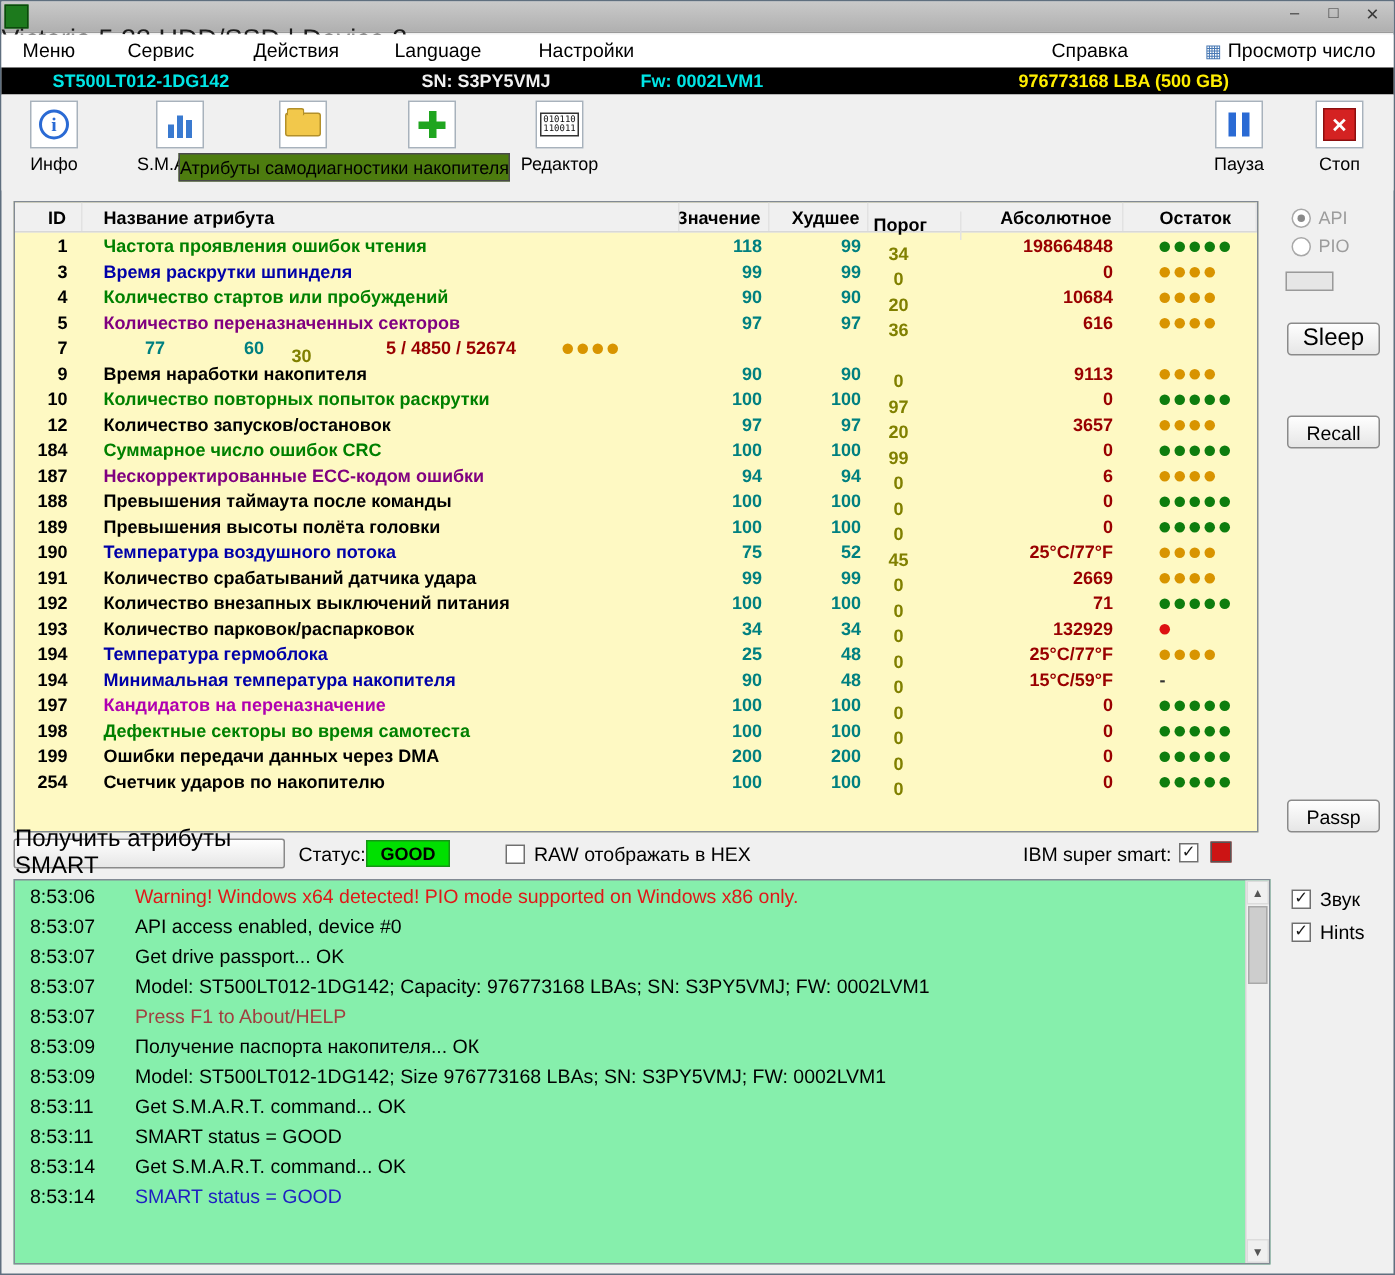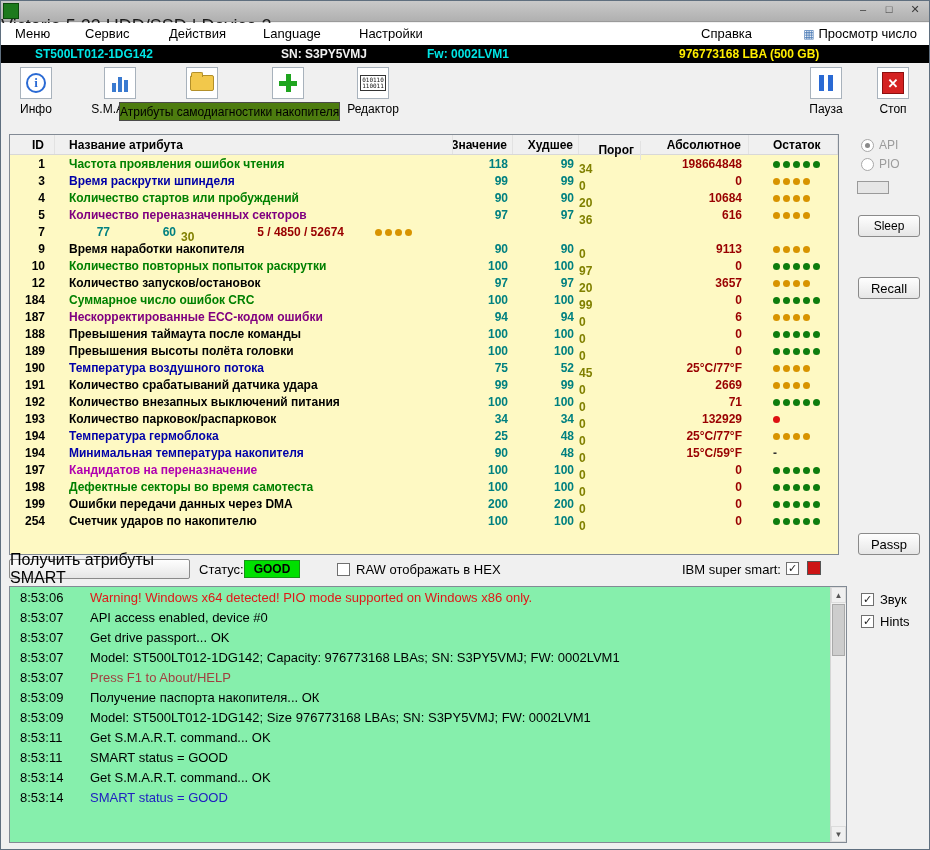--- a/index.html
+++ b/index.html
@@ -66,21 +66,21 @@
     background:#fef9c3; border:1px solid #828a94; overflow:hidden; }
   .thead { display:flex; height:20px; background:#f0f0f0; border-bottom:1px solid #d8d8d8;
     font-size:12px; font-weight:bold; align-items:center; }
   .thead .c { border-right:1px solid #e2e2e2; height:100%; display:flex; align-items:center; }
   .trow { display:flex; height:17px; align-items:center; font-size:12px; font-weight:bold; }
   .c { overflow:hidden; white-space:nowrap; }
   .col-id   { width:45px;  justify-content:flex-end; text-align:right; padding-right:10px; }
   .col-name { width:398px; padding-left:14px; }
   .col-val  { width:60px;  justify-content:flex-end; text-align:right; padding-right:5px; }
   .col-worst{ width:66px;  justify-content:flex-end; text-align:right; padding-right:5px; }
-  .col-thr  { width:62px;  justify-content:flex-end; text-align:left; padding-right:6px;margin-top:11px; }
+  .col-thr  { width:62px;  justify-content:flex-end; text-align:center; padding-right:22px;margin-top:11px; }
   .col-raw  { width:108px; justify-content:flex-end; text-align:right; padding-right:7px; }
   .col-dots { flex:1; padding-left:24px; }
   .trow .col-id { display:inline-block; }
   .tval { color:#008080; } .tthr { color:#808000; } .traw { color:#990000; }
   .green{color:#008000} .navy{color:#0000a8} .purple{color:#800080}
   .olive{color:#7f7f00} .black{color:#000} .magenta{color:#b000b0}
   .dot { display:inline-block; width:7px; height:7px; border-radius:50%; margin-right:3px; }
   .dot.ok{background:#0e7d0e} .dot.warn{background:#d89400} .dot.bad{background:#dd1111}
   .dash { color:#333; }
 
@@ -111,21 +111,21 @@
   .sarrow.down { position:absolute; bottom:0; left:0; right:0; }
   .sthumb { position:absolute; left:1px; top:17px; width:13px; height:52px; background:#cdcdcd; border:1px solid #a9a9a9; }
 
   
   .radio { position:absolute; display:flex; align-items:center; gap:5px; font-size:12px; color:#9c9c9c; }
   .rcirc { width:13px; height:13px; border-radius:50%; background:#fff; border:1px solid #a8a8a8;
     display:flex; align-items:center; justify-content:center; }
   .rdot { width:5px; height:5px; border-radius:50%; background:#8a8a8a; }
   #radio-api{left:860px;top:137px} #radio-pio{left:860px;top:156px}
   .mini-ind { position:absolute; left:856px; top:180px; width:32px; height:13px; background:#e6e6e6; border:1px solid #9a9a9a; }
-  .sleepbtn { position:absolute; left:857px; top:214px; width:62px; height:22px; font-size:12px; }
+  .sleepbtn { position:absolute; left:857px; top:214px; width:62px; height:22px; font-size:16px; }
   .recallbtn{ position:absolute; left:857px; top:276px; width:62px; height:22px; font-size:13px; }
   .passpbtn { position:absolute; left:857px; top:532px; width:62px; height:22px; font-size:13px; }
   .sidechk { position:absolute; display:flex; align-items:center; gap:6px; font-size:13px; color:#000; }
   #chk-sound{left:860px;top:591px} #chk-hints{left:860px;top:613px}
 </style>
 </head>
 <body>
 
 <div id="win">
 

